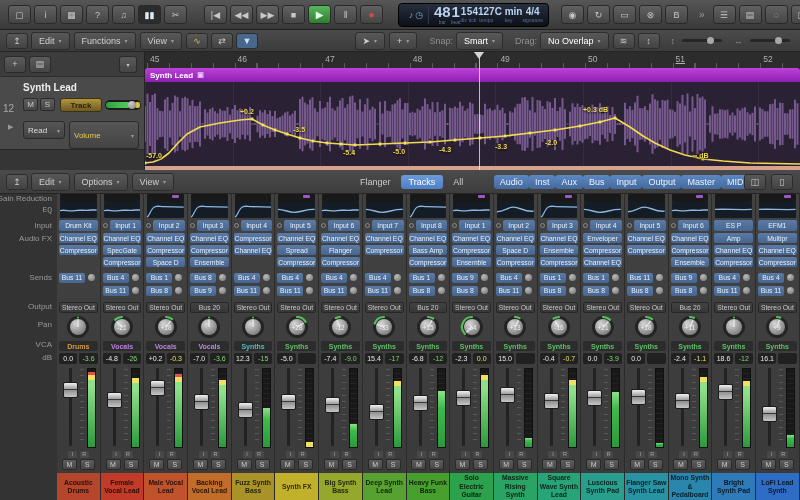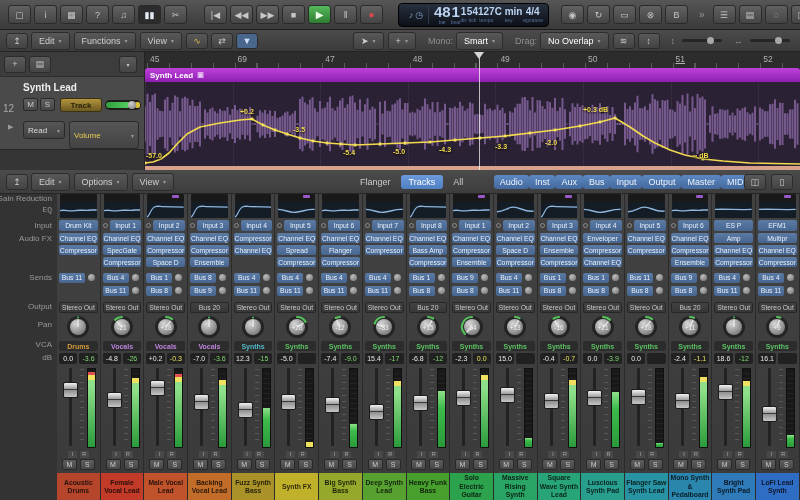--- a/index.html
+++ b/index.html
@@ -252,21 +252,21 @@
     <div class="grp" id="arr-toggles">
         <div class="ibtn" style="color: rgb(216, 187, 78);">∿</div>
         <div class="ibtn" style="color: rgb(204, 204, 204);">⇄</div>
         <div class="ibtn blue" style="color: rgb(207, 226, 248);">▼</div>
       </div>
     <div class="spacer"></div>
     <div class="grp" id="arr-tools">
         <div class="tbtn">➤<span class="caret">▾</span></div>
         <div class="tbtn">+<span class="caret">▾</span></div>
       </div>
-    <span class="toollbl">Mono:</span>
+    <span class="toollbl">Snap:</span>
     <div class="tbtn">
         <span style="color:#fff">Smart</span>
         <span class="caret">▾</span>
       </div>
     <span class="toollbl">Drag:</span>
     <div class="tbtn">
         <span style="color:#fff">No Overlap</span>
         <span class="caret">▾</span>
       </div>
     <div class="grp" id="arr-zoom">
@@ -313,21 +313,21 @@
             <span class="caret">▾</span>
           </div>
       </div>
       <div class="th-bottom"></div>
     </div>
 
     <div class="timeline">
       <div class="ruler" id="ruler">
           <div class="ticks"></div>
           <div class="bar-num" style="left: 5px;">45</div>
-          <div class="bar-num" style="left: 92.6px;">69</div>
+          <div class="bar-num" style="left: 92.6px;">46</div>
           <div class="bar-num" style="left: 180.2px;">47</div>
           <div class="bar-num" style="left: 267.8px;">48</div>
           <div class="bar-num" style="left: 355.4px;">49</div>
           <div class="bar-num" style="left: 443px;">50</div>
           <div class="bar-num" style="left: 530.6px; text-decoration: underline;">51</div>
           <div class="bar-num" style="left: 618.2px;">52</div>
         </div>
       <div class="region">
         <div class="region-header">
           <span>Synth Lead</span>

